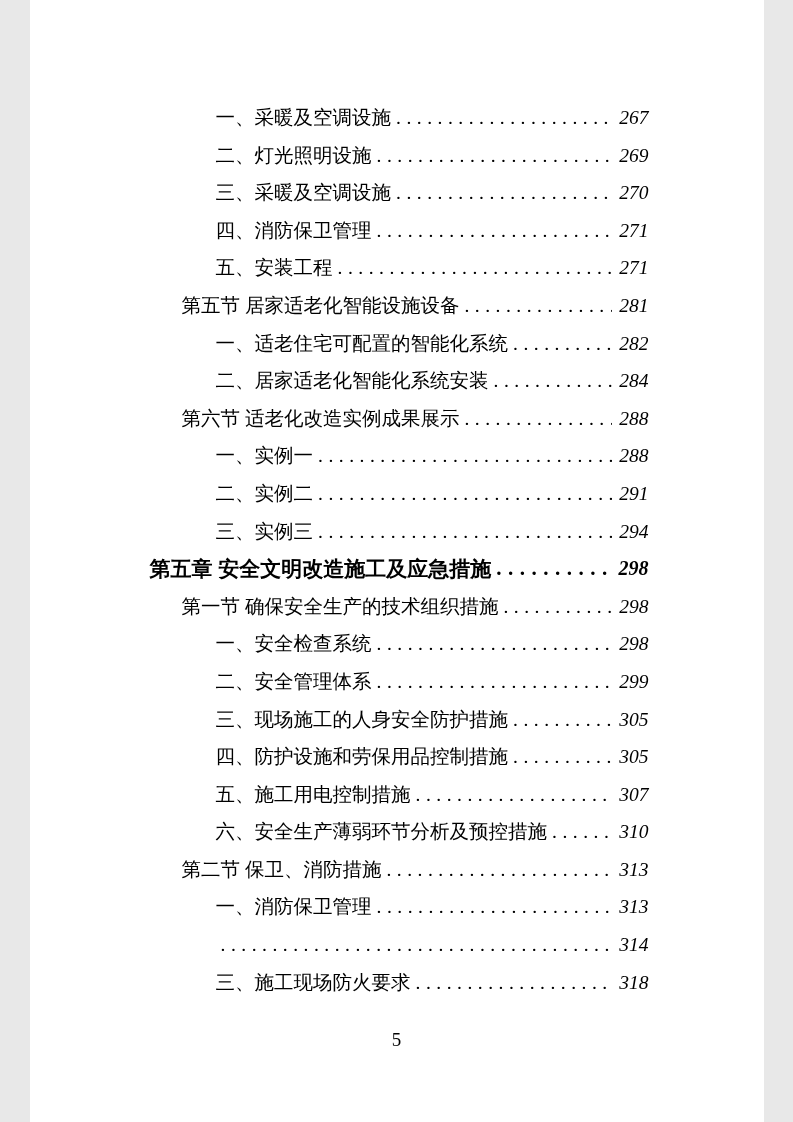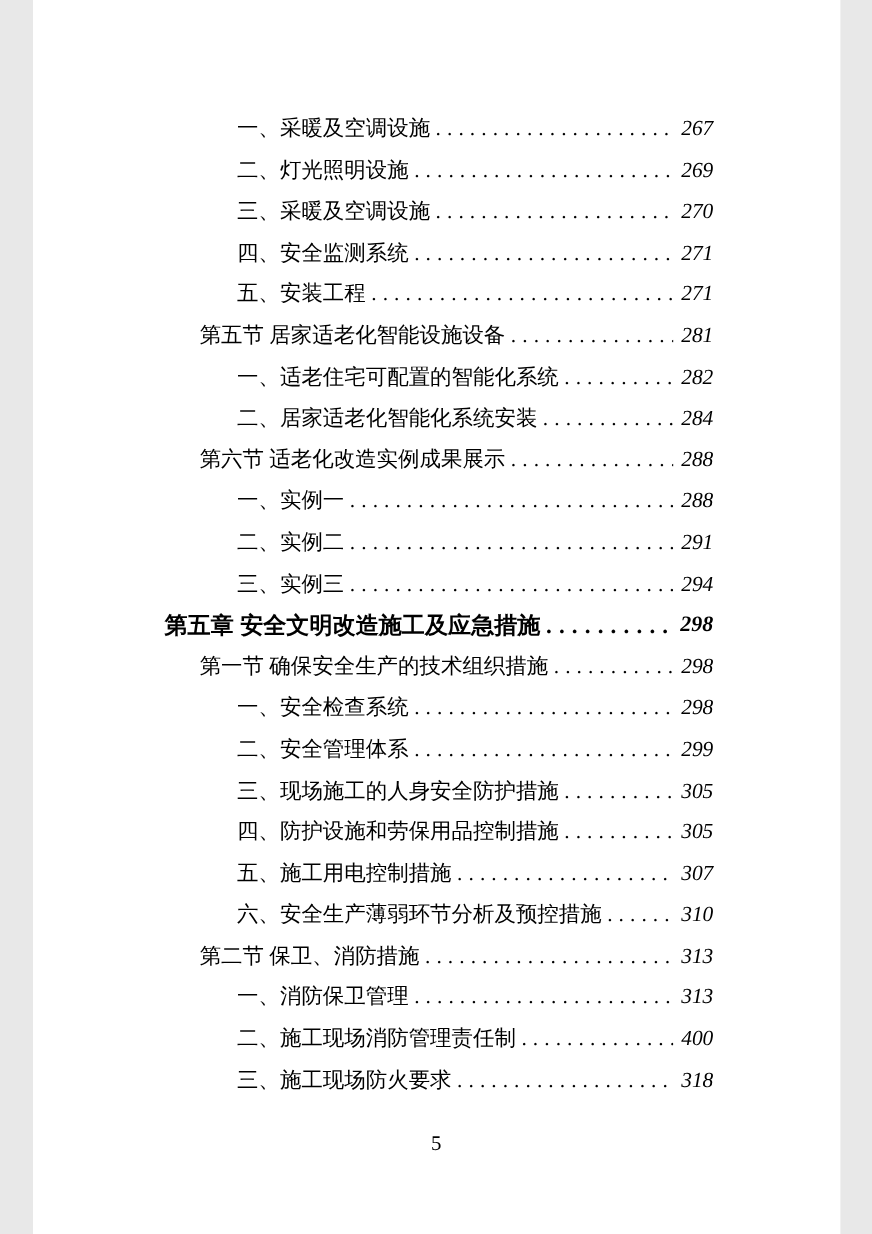--- a/index.html
+++ b/index.html
@@ -94,21 +94,21 @@
         <span class="toc-title">二、灯光照明设施</span>
         <span class="toc-dots"></span>
         <span class="toc-page">269</span>
       </div>
       <div class="toc-line level-item">
         <span class="toc-title">三、采暖及空调设施</span>
         <span class="toc-dots"></span>
         <span class="toc-page">270</span>
       </div>
       <div class="toc-line level-item">
-        <span class="toc-title">四、安全监测系统</span>
+        <span class="toc-title">四、消防保卫管理</span>
         <span class="toc-dots"></span>
         <span class="toc-page">271</span>
       </div>
       <div class="toc-line level-item">
         <span class="toc-title">五、安装工程</span>
         <span class="toc-dots"></span>
         <span class="toc-page">271</span>
       </div>
       <div class="toc-line level-section">
         <span class="toc-title">第五节 居家适老化智能设施设备</span>
@@ -189,23 +189,22 @@
         <span class="toc-title">第二节 保卫、消防措施</span>
         <span class="toc-dots"></span>
         <span class="toc-page">313</span>
       </div>
       <div class="toc-line level-item">
         <span class="toc-title">一、消防保卫管理</span>
         <span class="toc-dots"></span>
         <span class="toc-page">313</span>
       </div>
       <div class="toc-line level-item">
-        <span class="toc-title">二、施工现场消防管理责任制</span>
-        <span class="toc-dots"></span>
-        <span class="toc-page">400</span>
+        <span class="toc-dots"></span>
+        <span class="toc-page">314</span>
       </div>
       <div class="toc-line level-item">
         <span class="toc-title">三、施工现场防火要求</span>
         <span class="toc-dots"></span>
         <span class="toc-page">318</span>
       </div>
     </div>
 
   <div class="footer">5</div>
 

